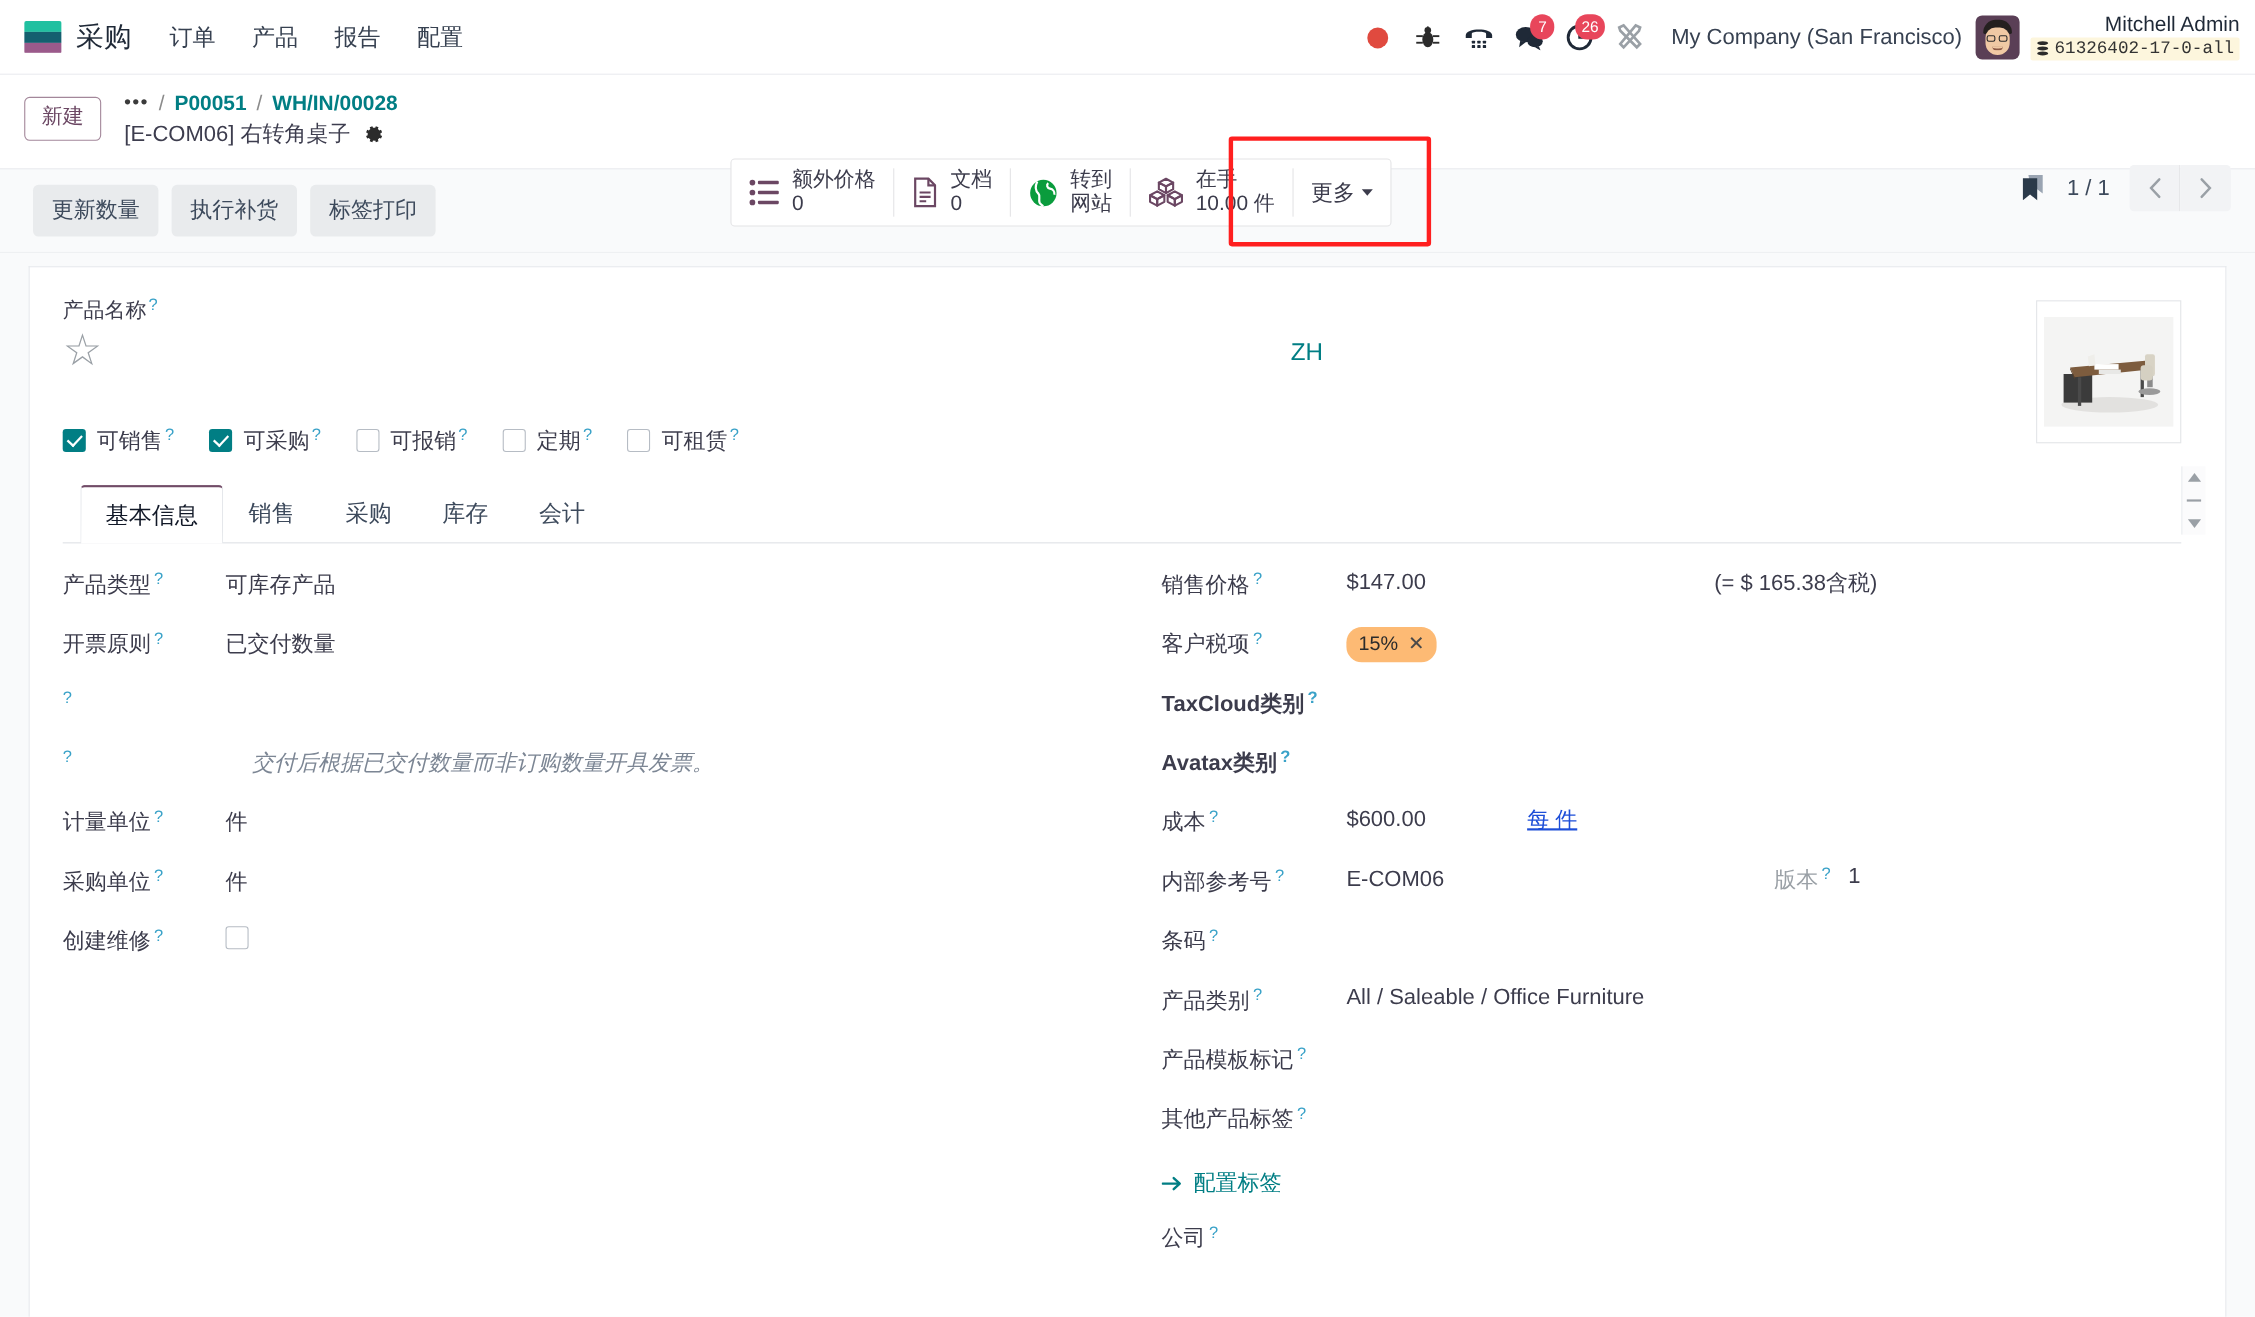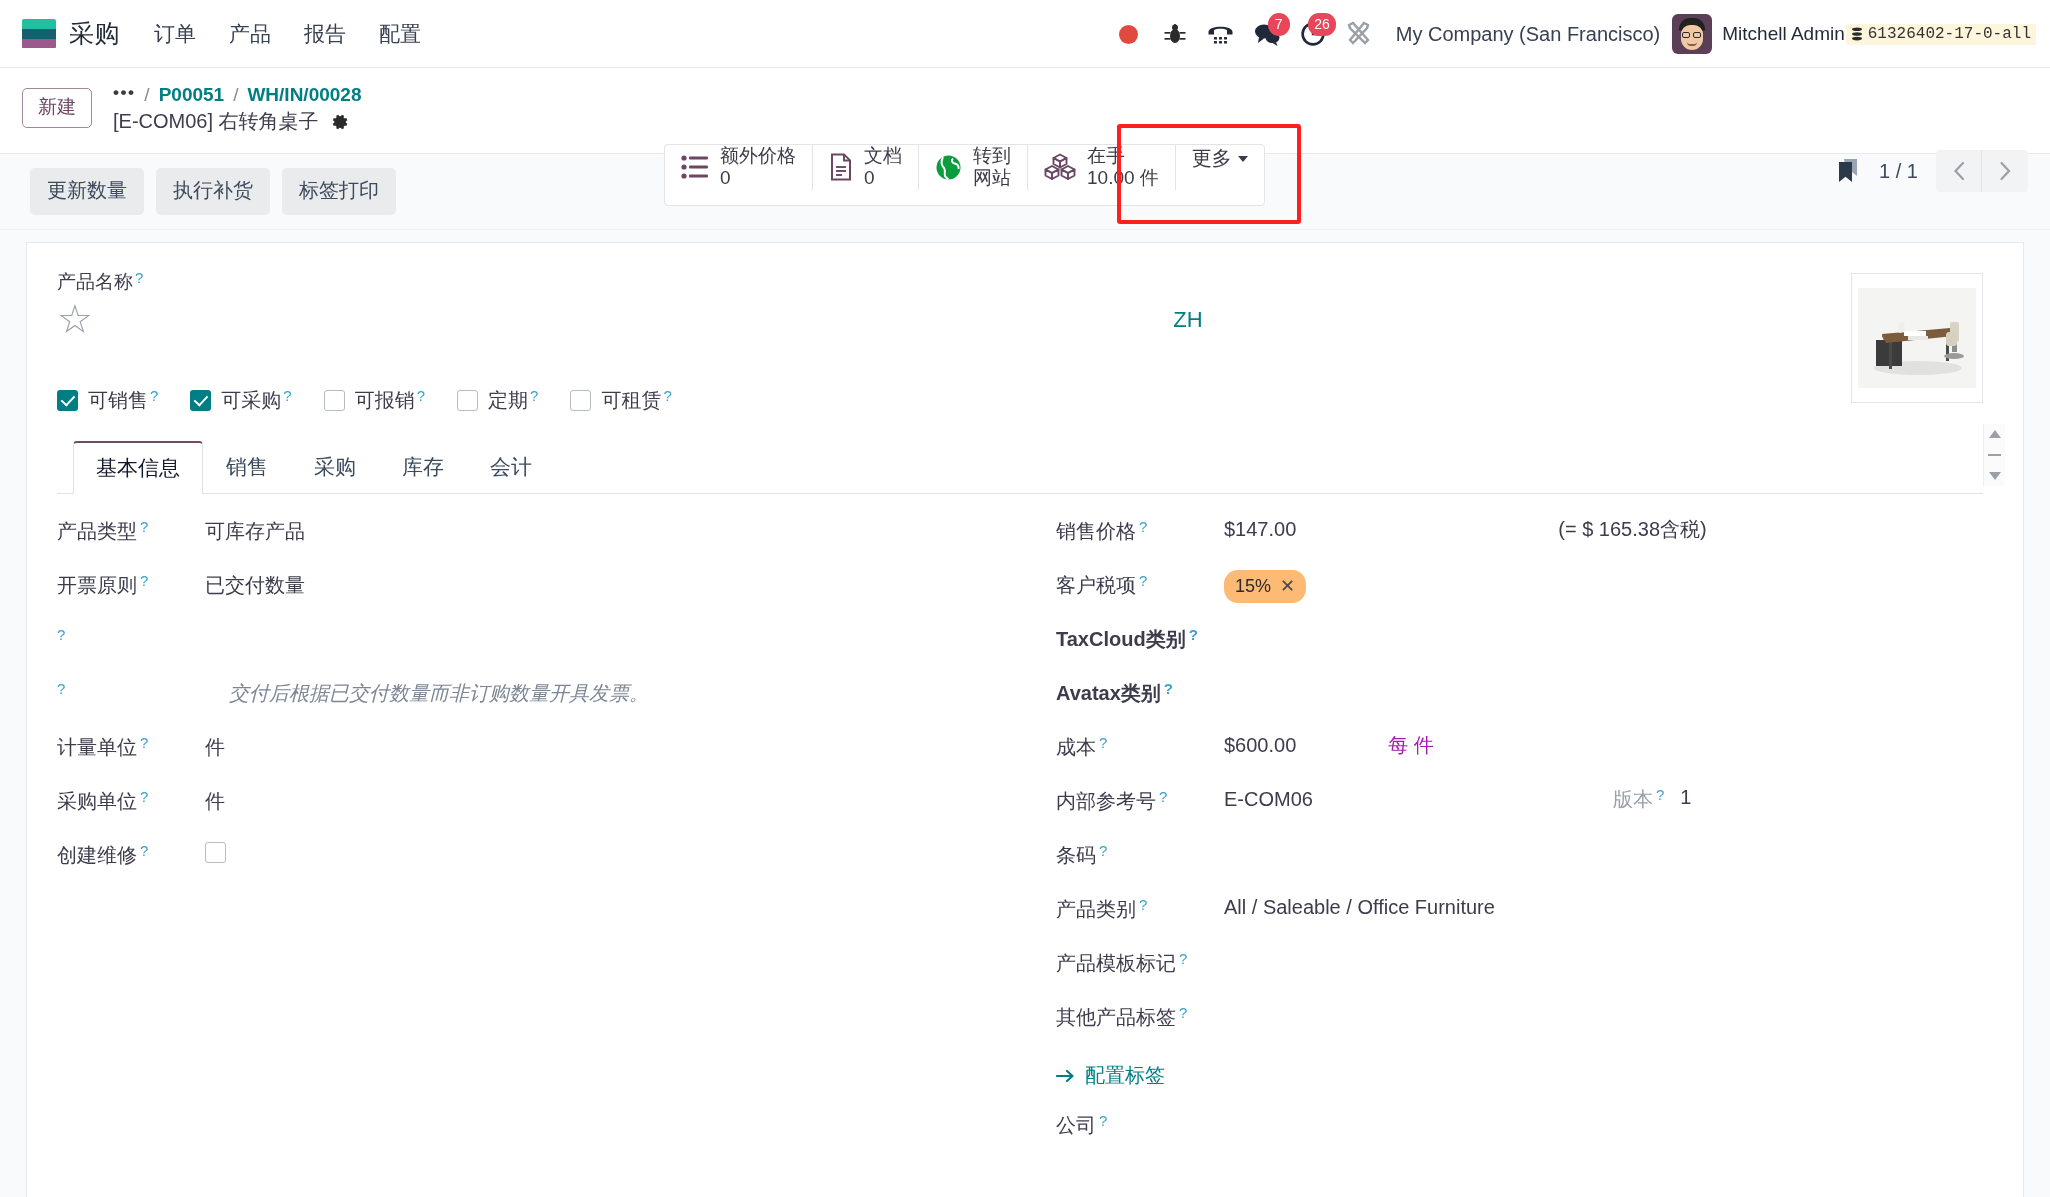--- a/index.html
+++ b/index.html
@@ -76,21 +76,21 @@
   }
   .av-hair { position: absolute; left: 7px; top: 4px; width: 26px; height: 13px;
              background: #24201f; border-radius: 13px 13px 2px 2px; }
   .av-face { position: absolute; left: 9px; top: 11px; width: 22px; height: 25px;
              background: #f0c9a4; border-radius: 9px 9px 11px 11px; }
   .av-gl { position: absolute; top: 18px; width: 8px; height: 6px;
            border: 1.6px solid #2b2b2b; border-radius: 2px; }
   .av-gl.l { left: 10px; } .av-gl.r { left: 21px; }
   .av-mouth { position: absolute; left: 15px; top: 28px; width: 10px; height: 4px;
               border-bottom: 2px solid #8c5a46; border-radius: 0 0 6px 6px; }
-  .user-text { display: flex; flex-direction: row; gap: 1px; align-items: flex-end; }
+  .user-text { display: flex; flex-direction: column; gap: 1px; align-items: flex-end; }
   .user-name { font-size: 19px; color: #1f2937; line-height: 1.1; }
   .db-chip {
     background: #fdf6dd; font-family: "Liberation Mono", "DejaVu Sans Mono", monospace;
     font-size: 16px; color: #333; padding: 1px 5px 2px; border-radius: 2px;
     display: flex; align-items: center; gap: 5px;
   }
   .db-ico { display: block; }
 
   
   .cp {
@@ -119,21 +119,21 @@
   .bc-dots { color: #3b3b3b; letter-spacing: 1.5px; font-weight: 700; cursor: pointer;
              font-size: 17px; position: relative; top: -2px; }
   .bc-sep { color: #8b8b8b; }
   .bc-link { color: #017e84; cursor: pointer; font-weight: 600; }
   .bc-line2 { display: flex; align-items: center; gap: 11px; font-size: 20px; color: #3d3d4e; }
   .gear-btn { cursor: pointer; display: flex; align-items: center; }
 
   
   .stat-wrap {
     position: absolute; left: 664px; top: 76px;
-    display: flex; align-items: flex-start;
+    display: flex; align-items: center;
     border: 1px solid #e4e4e6;
     border-radius: 4px;
     background: #fff;
     height: 62px;
   }
   .stat-btn {
     display: flex; align-items: center; gap: 11px;
     padding: 0 16px;
     border-right: 1px solid #e4e4e6;
     cursor: pointer;
@@ -293,21 +293,21 @@
     font-style: italic; color: #7c8694; font-size: 20px;
     padding-left: 24px;
   }
   .tax-with { color: #3c3c4c; font-size: 20px; margin-left: 262px; white-space: nowrap; }
   .tag {
     background: #fdba74; color: #2b2b2b;
     border-radius: 14px; padding: 5px 11px 6px;
     font-size: 18px; display: inline-flex; align-items: center; gap: 9px;
   }
   .tag-x { cursor: pointer; font-weight: 600; color: #4a4a4a; }
-  .per-unit { margin-left: 92px; font-size: 20px; color: #a21caf; }
+  .per-unit { margin-left: 92px; font-size: 20px; color: #1d4ed8; text-decoration: underline; }
   .ver-lbl { margin-left: 300px; font-size: 20px; color: #9aa0a6;
              display: inline-flex; gap: 3px; align-items: flex-start; }
   .ver-val { margin-left: 16px; font-size: 20px; color: #3c3c4c; }
   .cfg-link {
     display: inline-flex; align-items: center; gap: 9px;
     color: #017e84; font-size: 20px; cursor: pointer; margin-top: 6px;
   }
   .box-chk {
     width: 21px; height: 21px; border: 1.6px solid #b6bcc4;
     border-radius: 3px; background: #fff; cursor: pointer; margin-top: 2px;

